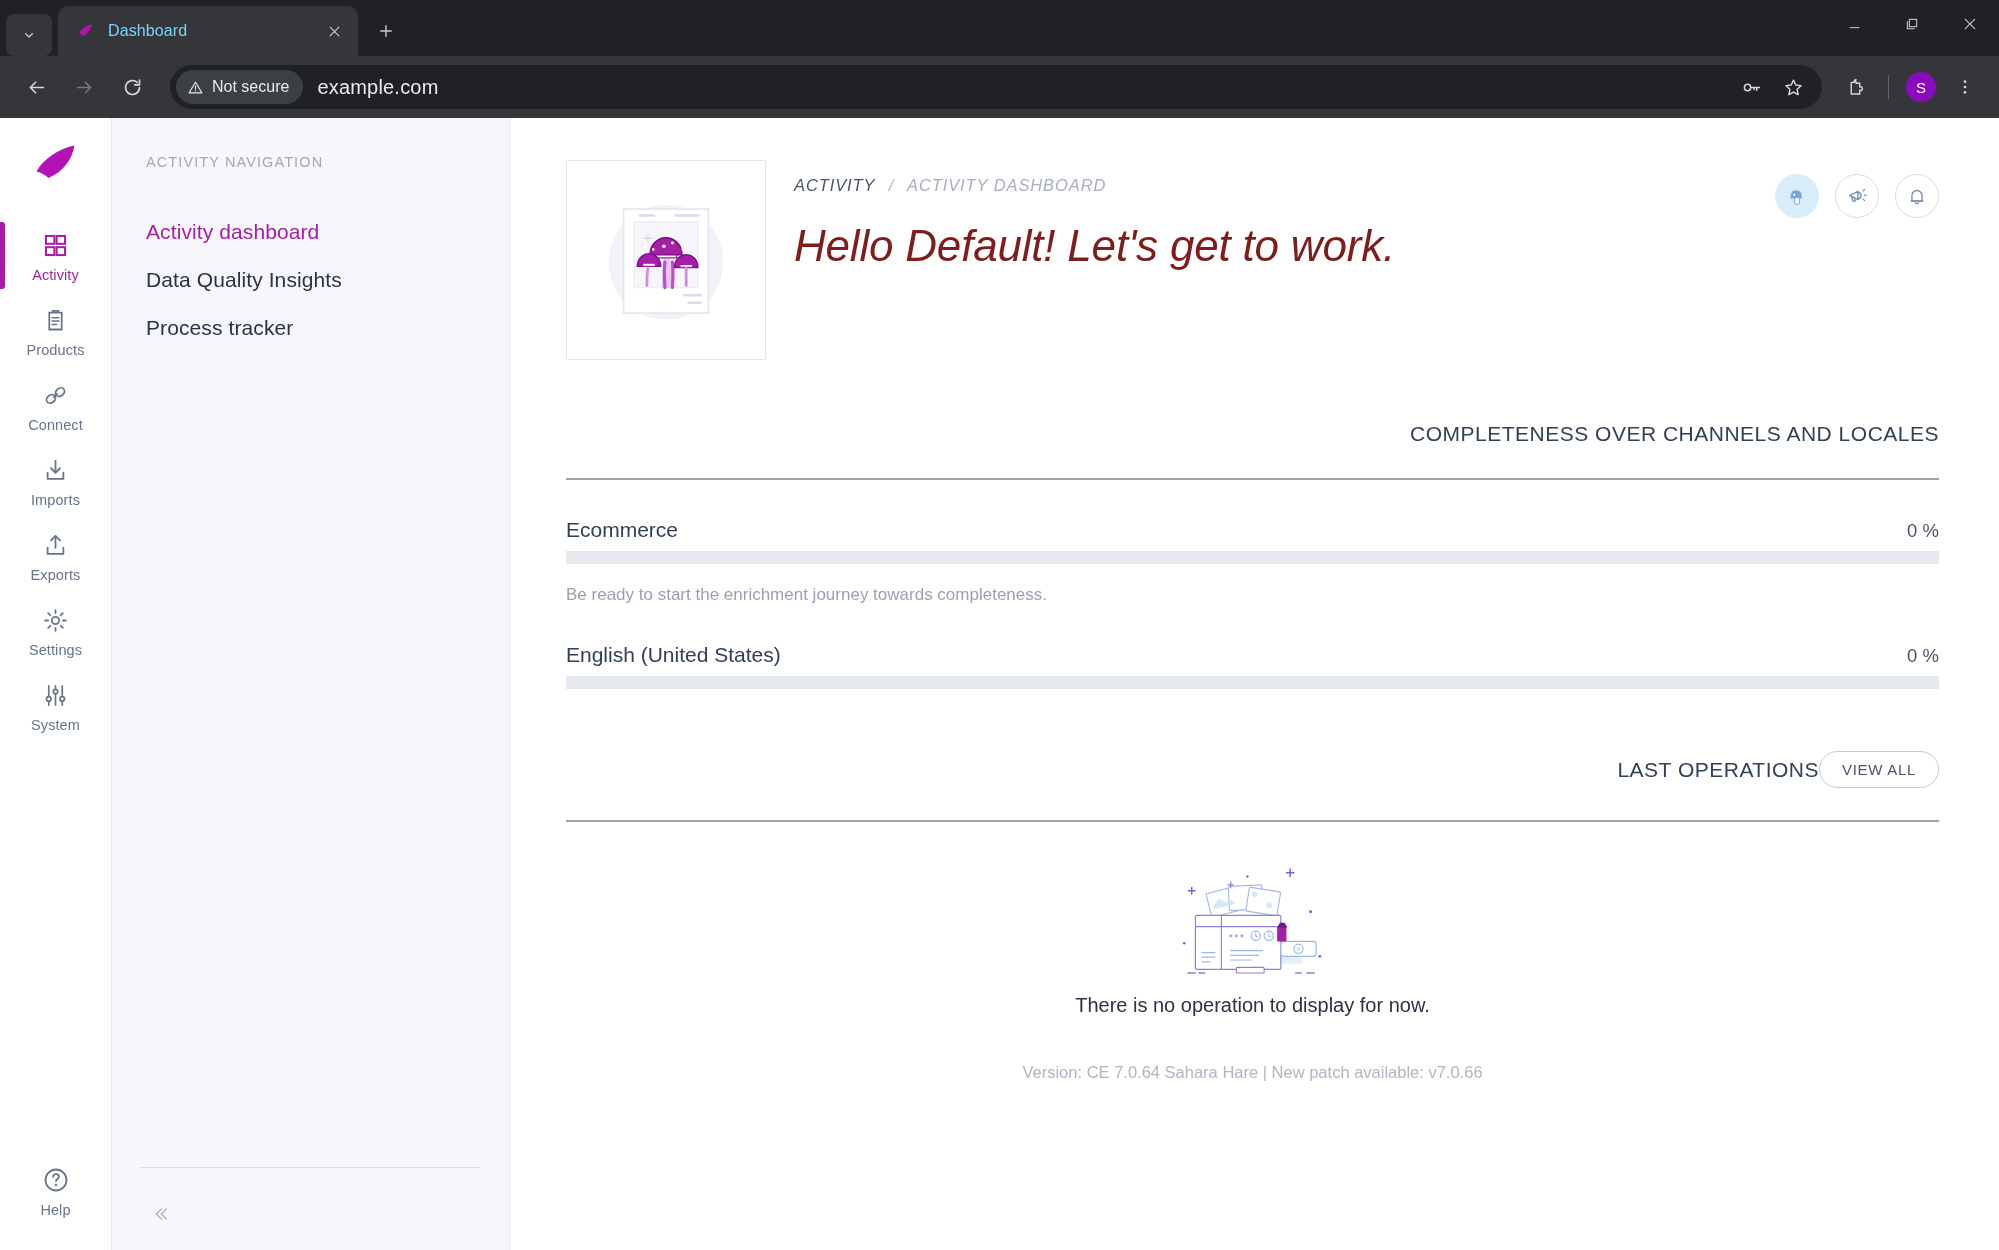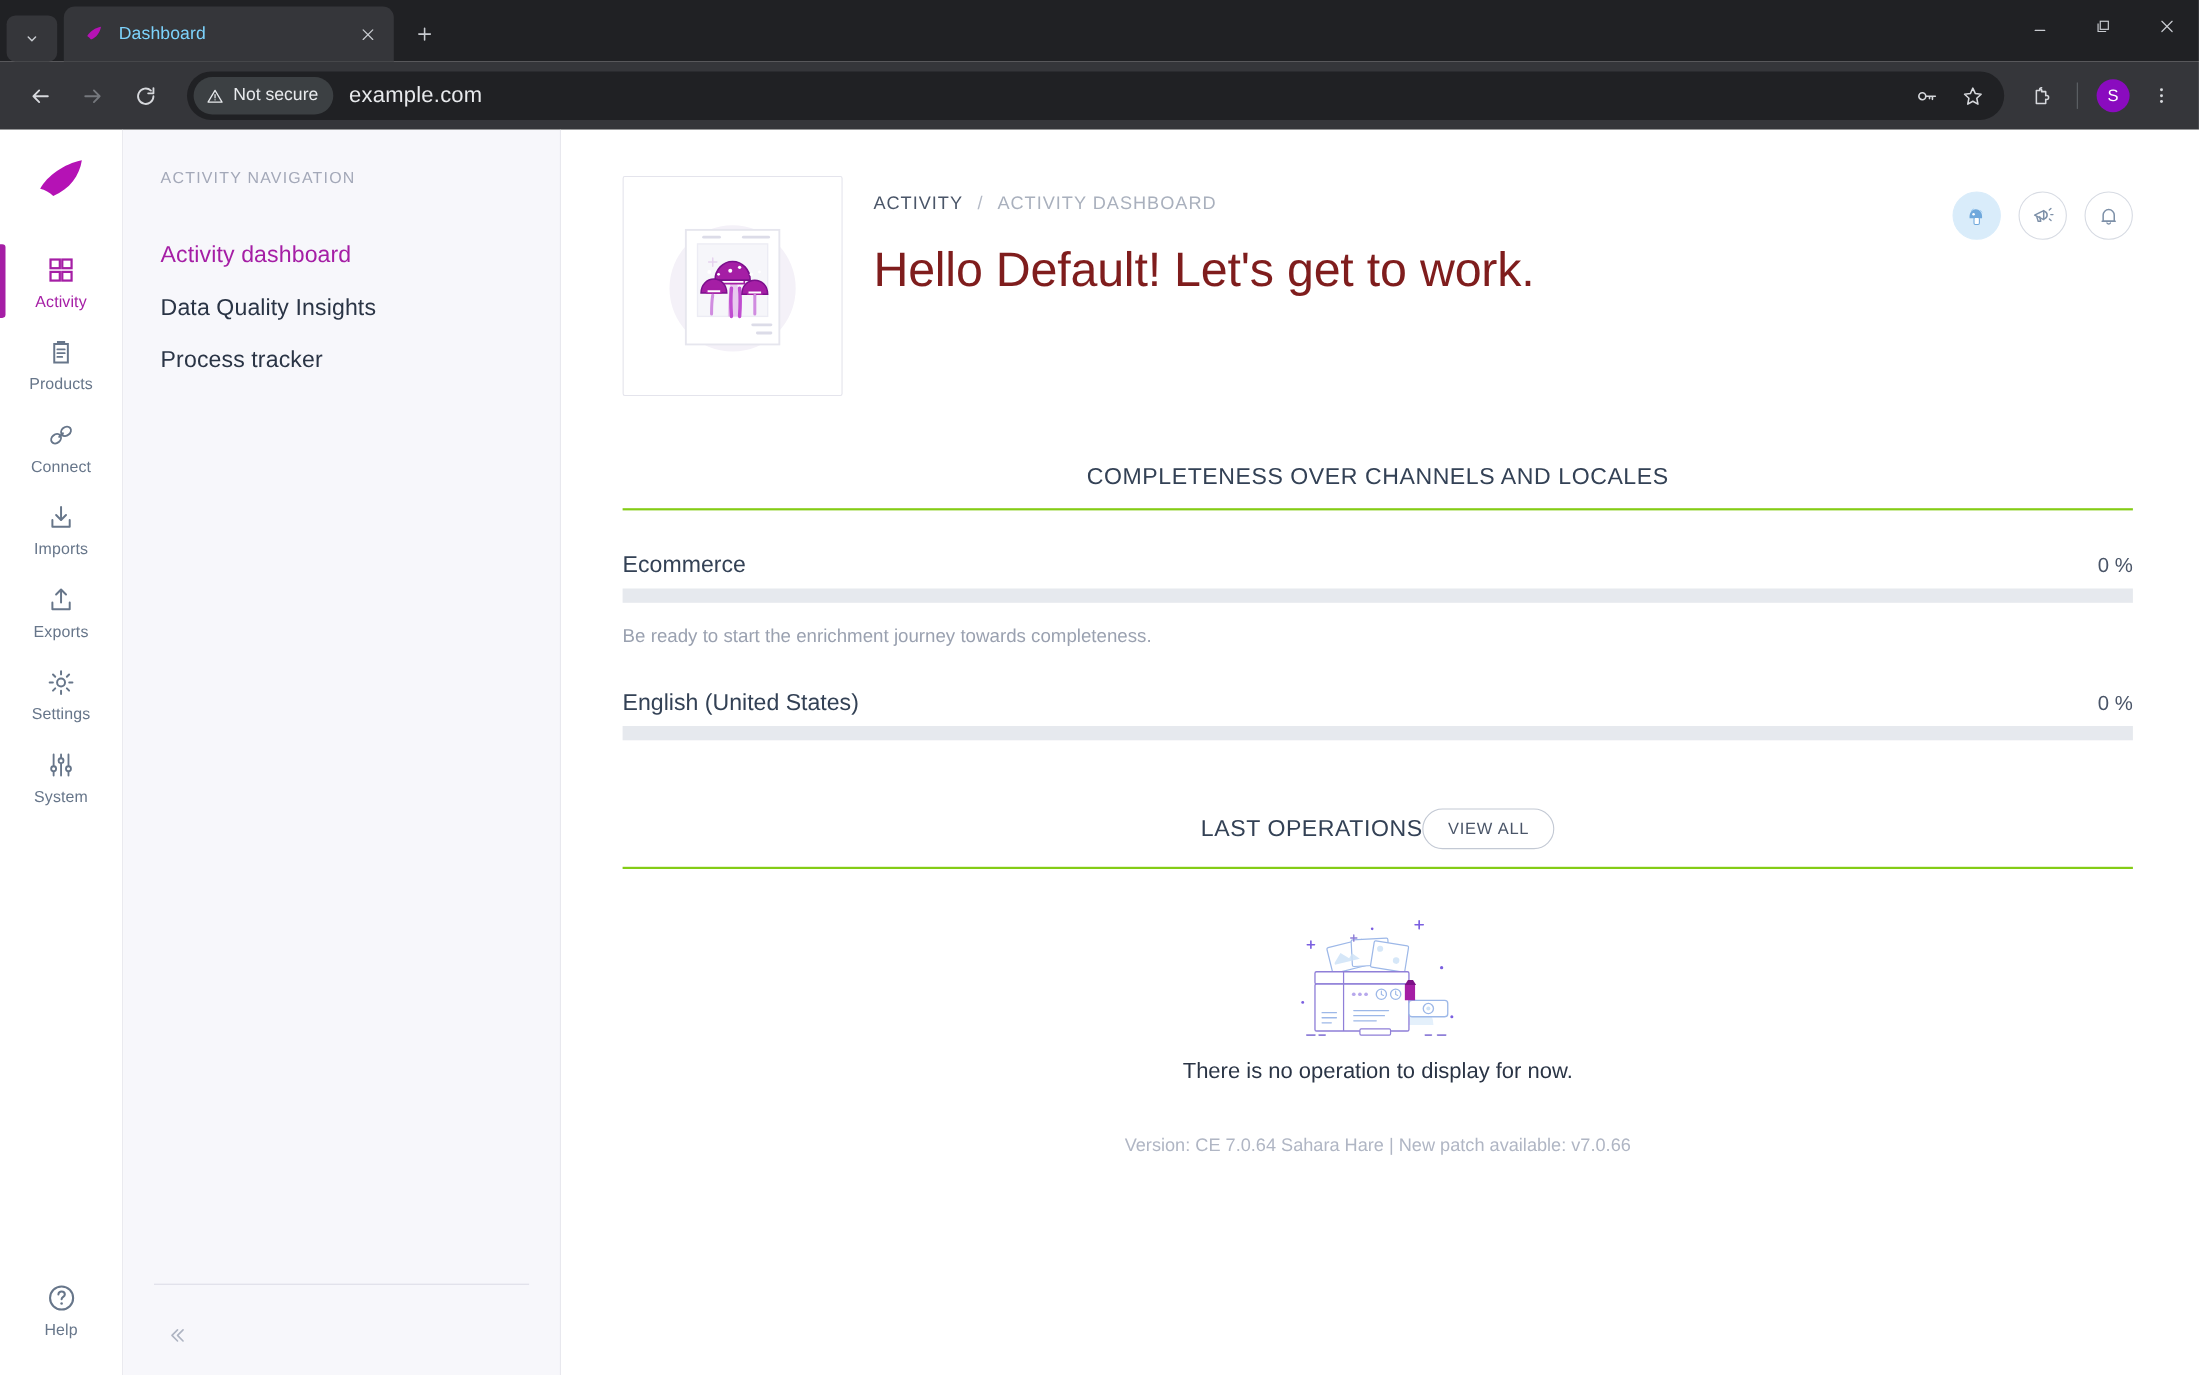--- a/index.html
+++ b/index.html
@@ -108,38 +108,38 @@
   .collapse-btn { width: 40px; height: 40px; display:flex; align-items:center; justify-content:center; margin-bottom: 16px; }
 
   
   .main { flex: 1 1 auto; background: #fff; padding: 42px 60px 0 56px; overflow: hidden; position: relative; }
 
   .hero { display: flex; align-items: flex-start; gap: 28px; }
   .hero-thumb {
     width: 200px; height: 200px; flex: 0 0 200px; border: 1px solid #e4e4ec; background: #fff;
     display: flex; align-items: center; justify-content: center; border-radius: 2px;
   }
-  .hero-text { padding-top: 16px; flex: 1 1 auto; }
+  .hero-text { padding-top: 16px; flex: 1 1 auto; font-style: italic; }
   .breadcrumb { font-size: 16.5px; letter-spacing: .9px; margin-bottom: 26px; }
   .bc-1 { color: #4a5568; }
   .bc-sep { color: #b4bac6; margin: 0 8px; }
   .bc-2 { color: #a9b0bd; }
   .greeting { font-size: 44px; color: #7f1d1d; font-weight: 400; letter-spacing: -.2px; }
 
   .hero-actions { display: flex; align-items: flex-start; gap: 16px; padding-top: 14px; }
   .circle-btn {
     width: 44px; height: 44px; border-radius: 50%; border: 1px solid #d7dbe3; background: #fff;
     display: flex; align-items: center; justify-content: center;
   }
   .circle-btn.filled { background: #d9ecfa; border-color: #d9ecfa; }
 
   .section { margin-top: 62px; }
   .section-head {
-    display: flex; align-items: center; justify-content: center;
-    padding-bottom: 16px; border-bottom: 2px solid #84cc16;
+    display: flex; align-items: center; justify-content: flex-end;
+    padding-bottom: 32px; border-bottom: 2px solid #a3a3a3;
   }
   .section-title { font-size: 21px; color: #334155; letter-spacing: .5px; }
   .view-all {
     border: 1px solid #c3c9d4; border-radius: 20px; background: #fff;
     padding: 9px 22px; font-size: 15px; color: #4a5568; letter-spacing: .7px;
   }
 
   .comp-row { margin-top: 38px; }
   .comp-label-line { display: flex; justify-content: space-between; align-items: baseline; margin-bottom: 9px; }
   .comp-name { font-size: 21px; color: #334155; }

